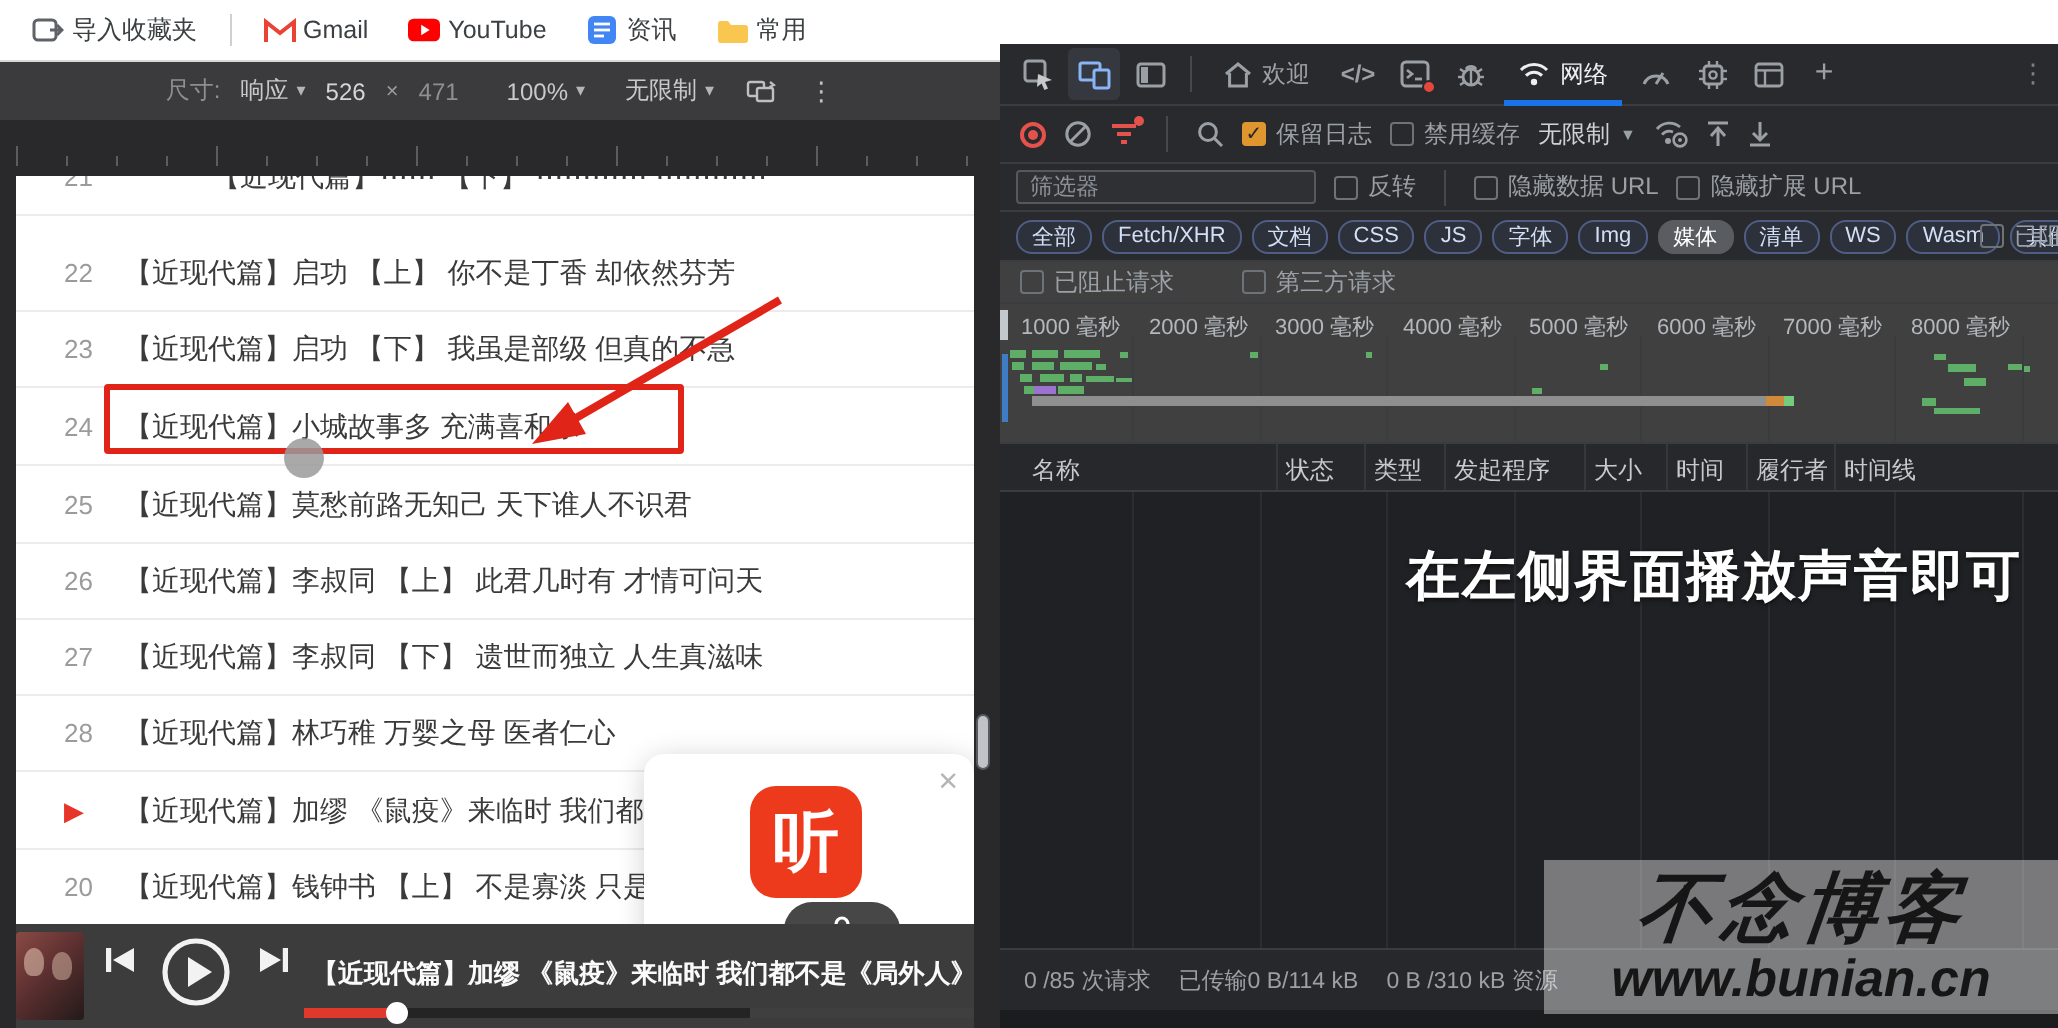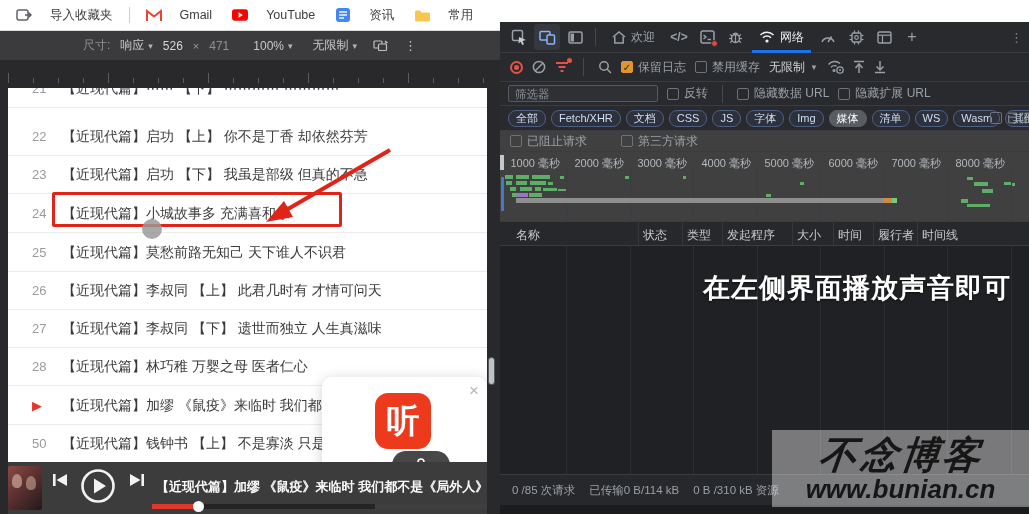--- a/index.html
+++ b/index.html
@@ -4,21 +4,21 @@
 <style>
   * { margin:0; padding:0; box-sizing:border-box; }
   html,body { width:1029px; height:514px; overflow:hidden; background:#1b1c1e;
     font-family:"Liberation Sans","DejaVu Sans",sans-serif; }
   #stage { position:relative; width:1029px; height:514px; }
 
   
   #bookmarks { position:absolute; left:0; top:0; width:1029px; height:31px;
     background:#fff; display:flex; align-items:center; padding-left:8px; gap:4px;
     border-bottom:1px solid #d8d8d8; }
-  .bm-item { display:flex; align-items:center; gap:18px; padding:3px 8px; border-radius:4px;
+  .bm-item { display:flex; align-items:center; gap:4px; padding:3px 8px; border-radius:4px;
     font-size:12.5px; color:#3c4043; cursor:default; }
   .bm-sep { width:1px; height:16px; background:#d0d0d0; margin:0 4px; }
   .bm-ic { width:16px; height:16px; display:inline-flex; align-items:center; justify-content:center; }
 
   
   #devicebar { position:absolute; left:0; top:31px; width:500px; height:29px; background:#3b3b3d;
     color:#c9c9c9; font-size:12px; display:flex; align-items:center; justify-content:center; gap:10px; }
   .db-drop { display:flex; align-items:center; gap:4px; }
   .db-caret { font-size:9px; color:#b5b5b5; }
   .db-num { color:#d6d6d6; }
@@ -236,21 +236,21 @@
         <span class="tick" style="left: 350px; height: 5px;"></span>
         <span class="tick" style="left: 375px; height: 5px;"></span>
         <span class="tick" style="left: 400px; height: 10px;"></span>
         <span class="tick" style="left: 425px; height: 5px;"></span>
         <span class="tick" style="left: 450px; height: 5px;"></span>
         <span class="tick" style="left: 475px; height: 5px;"></span>
       </div>
 
     <div id="viewport">
       <div id="list">
-          <div class="row" style="top: -18px;">
+          <div class="row" style="top: -18px; gap: 44px;">
             <span class="row-num">21</span>
             <span class="row-title">【近现代篇】⋯⋯ 【下】 ⋯⋯⋯⋯ ⋯⋯⋯⋯</span>
           </div>
           <div class="row" style="top: 30px;">
             <span class="row-num">22</span>
             <span class="row-title">【近现代篇】启功 【上】 你不是丁香 却依然芬芳</span>
           </div>
           <div class="row" style="top: 68px;">
             <span class="row-num">23</span>
             <span class="row-title">【近现代篇】启功 【下】 我虽是部级 但真的不急</span>
@@ -273,21 +273,21 @@
           </div>
           <div class="row" style="top: 260px;">
             <span class="row-num">28</span>
             <span class="row-title">【近现代篇】林巧稚 万婴之母 医者仁心</span>
           </div>
           <div class="row" style="top: 299px;">
             <span class="row-num row-play">▶</span>
             <span class="row-title">【近现代篇】加缪 《鼠疫》来临时 我们都不是</span>
           </div>
           <div class="row" style="top: 337px;">
-            <span class="row-num">50</span>
+            <span class="row-num">20</span>
             <span class="row-title">【近现代篇】钱钟书 【上】 不是寡淡 只是无暇</span>
           </div>
         </div>
 
       <div id="anno-box"></div>
       <svg id="anno-arrow" width="479" height="374" viewBox="0 0 479 374">
         <line x1="382" y1="62" x2="280" y2="121" stroke="#e02518" stroke-width="4"></line>
         <polygon points="258,134 276,113 285,129" fill="#e02518"></polygon>
       </svg>
       <div id="anno-dot"></div>

